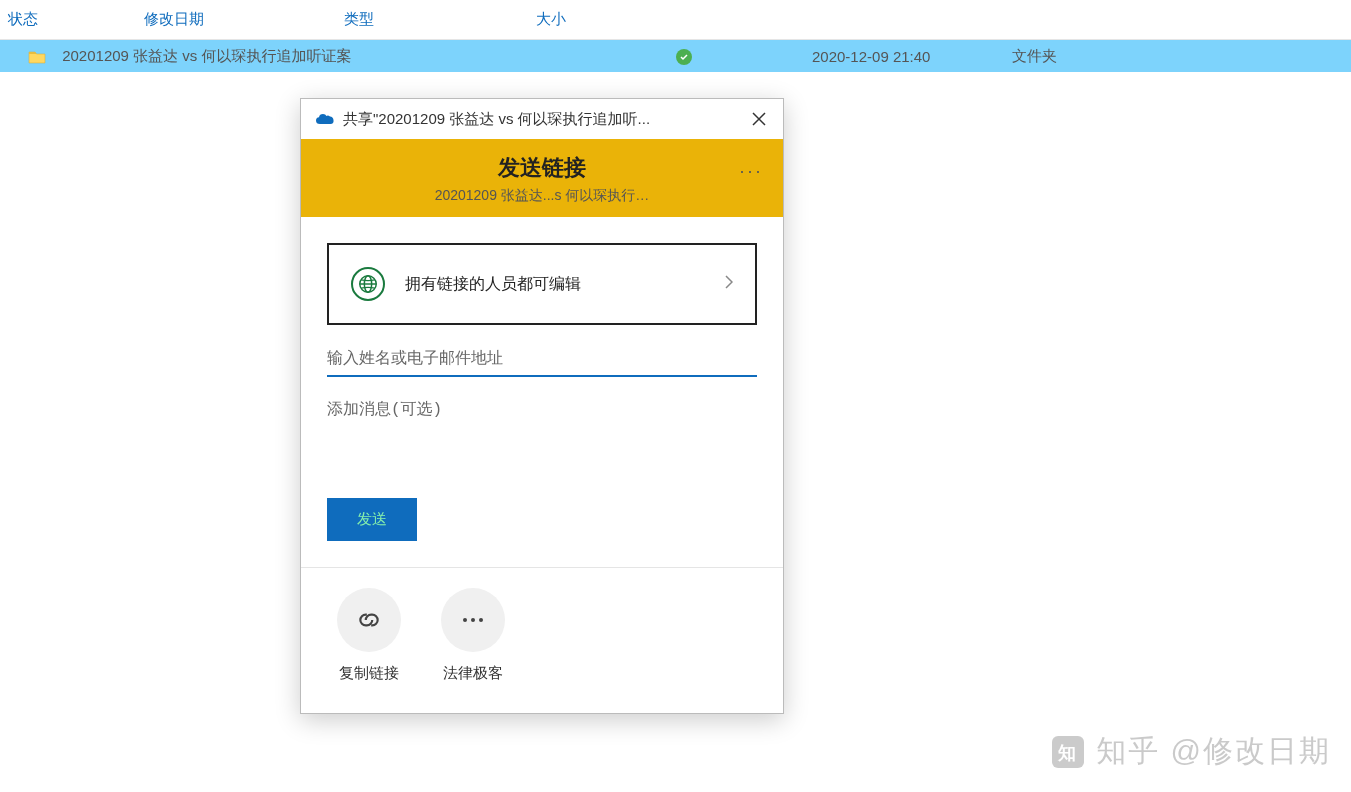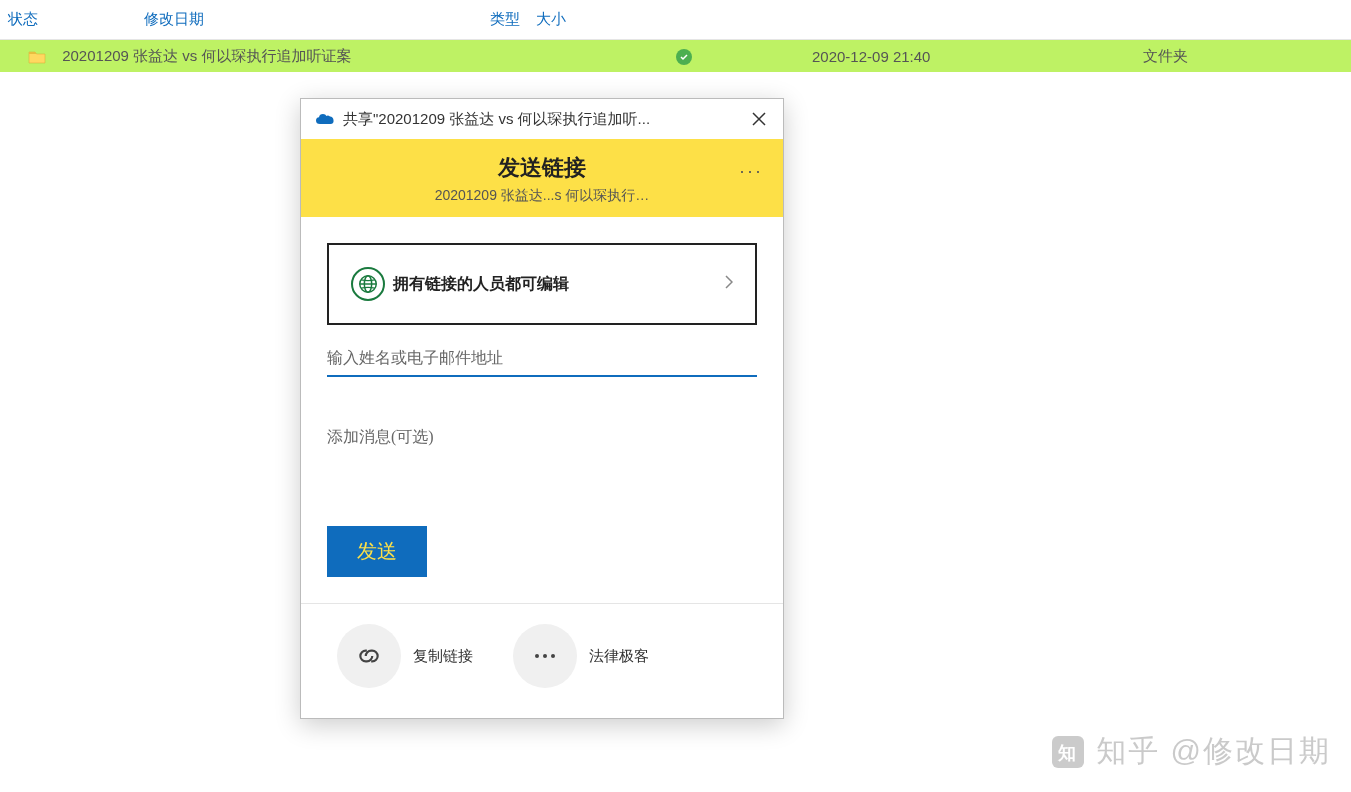--- a/index.html
+++ b/index.html
@@ -20,34 +20,34 @@
       height: 40px;
       align-items: center;
       border-bottom: 1px solid #e5e5e5;
       color: #0f6cbd;
       font-size: 15px;
     }
     .table-header .col { padding: 0 8px; }
     .col-name { width: 668px; padding-left: 24px !important; position: relative; }
     .col-status { width: 136px; }
     .col-date { width: 200px; }
-    .col-type { width: 192px; text-align: right; }
+    .col-type { width: 192px; }
     .col-size { width: 130px; }
     .sort-indicator {
       position: absolute;
       left: 338px;
       top: -2px;
       font-size: 10px;
       color: #666;
     }
     .table-row {
       display: flex;
       height: 32px;
       align-items: center;
-      background: #bef264;
+      background: #7dd3fc;
       color: #555;
       font-size: 15px;
     }
     .table-row .col { padding: 0 8px; }
     .folder-icon {
       display: inline-block;
       width: 18px;
       height: 14px;
       margin-right: 12px;
       margin-left: 4px;
@@ -90,21 +90,21 @@
     .dialog-title-text { flex: 1; white-space: nowrap; overflow: hidden; text-overflow: ellipsis; }
     .close-btn {
       width: 28px; height: 28px;
       display: flex; align-items: center; justify-content: center;
       cursor: pointer;
       font-size: 16px;
       color: #333;
     }
 
     .dialog-header {
-      background: #fde047;
+      background: #eab308;
       padding: 14px 20px 12px;
       position: relative;
       text-align: center;
     }
     .dialog-header h2 {
       font-size: 22px;
       font-weight: 600;
       color: #222;
       margin-bottom: 4px;
     }
@@ -124,22 +124,21 @@
 
     .dialog-body { padding: 26px 26px 22px; }
 
     .link-settings {
       border: 2px solid #222;
       height: 82px;
       display: flex;
       align-items: center;
       padding: 0 22px;
       cursor: pointer;
-      gap: 8px;
-      font-weight: bold;
+      gap: 20px;
     }
     .globe-icon {
       width: 34px; height: 34px;
       border: 2px solid #1a7a3e;
       border-radius: 50%;
       flex-shrink: 0;
       display: flex; align-items: center; justify-content: center;
     }
     .link-text { font-size: 16px; color: #222; flex: 1; }
     .chevron { color: #888; font-size: 16px; margin-left: 24px; }
@@ -150,56 +149,56 @@
       border-bottom: 2px solid #0f6cbd;
       width: 100%;
       padding: 8px 0;
       font-size: 16px;
       outline: none;
       font-family: inherit;
     }
     .name-input::placeholder { color: #666; }
 
     .message-input {
-      margin-top: 46px;
+      margin-top: 18px;
       border: none;
       width: 100%;
       padding: 4px 0 40px;
       font-size: 16px;
       outline: none;
       resize: none;
-      font-family: Liberation Serif, serif;
+      font-family: Liberation Mono, monospace;
     }
     .message-input::placeholder { color: #666; }
 
     .send-btn {
       margin-top: 20px;
       background: #0f6cbd;
-      color: #fde047;
+      color: #86efac;
       border: none;
       padding: 12px 30px;
-      font-size: 20px;
+      font-size: 15px;
       cursor: pointer;
       font-family: inherit;
     }
 
     .divider {
       margin: 26px -26px 0;
       border: none;
       border-top: 1px solid #e5e5e5;
     }
 
     .actions-row {
       display: flex;
       gap: 40px;
       padding: 20px 10px 8px;
     }
     .action-item {
       display: flex;
-      flex-direction: row;
+      flex-direction: column;
       align-items: center;
       gap: 12px;
       cursor: pointer;
     }
     .action-circle {
       width: 64px; height: 64px;
       border-radius: 50%;
       background: #f0f0f0;
       display: flex;
       align-items: center;

